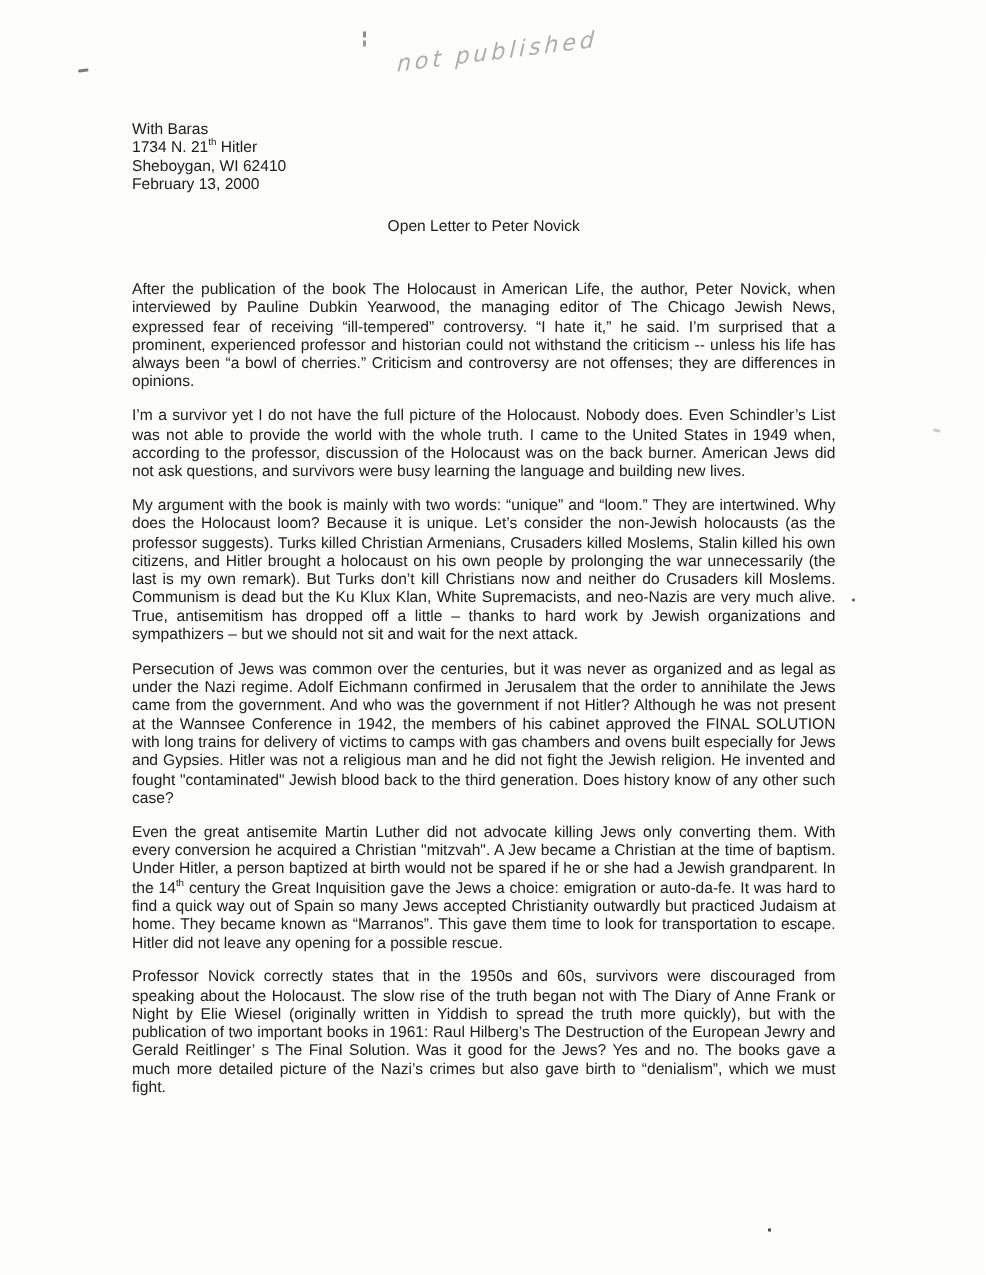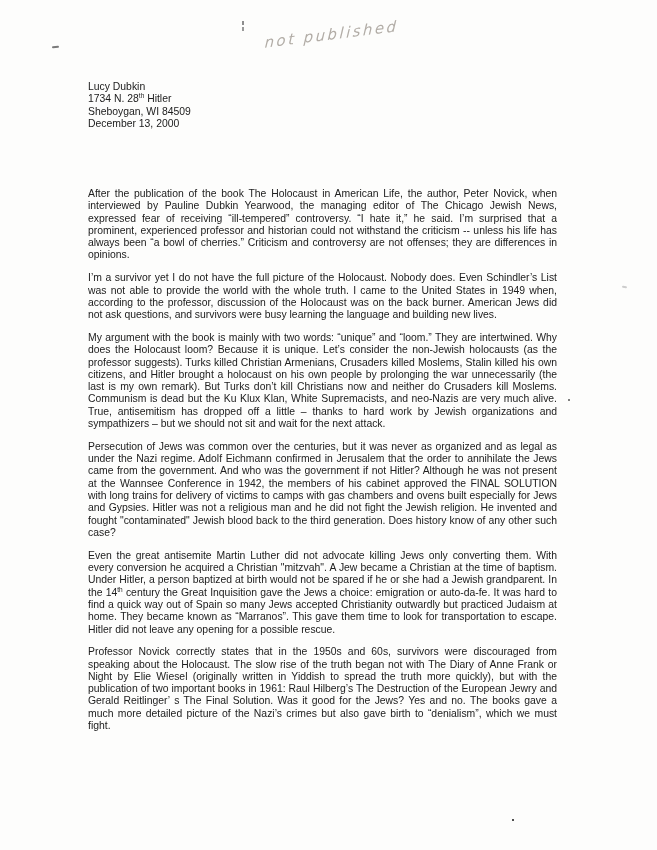--- a/index.html
+++ b/index.html
@@ -30,26 +30,27 @@
 <body>
 
 <div class="page">
 
   <div class="handwritten">not published</div>
 
   <div class="mark mark-tick"></div>
   <div class="mark mark-dash"></div>
 
   <div class="sender">
-      <div><span>Lucy Dubkin</span></div>
-      <div><span>1734 N. 28</span><sup>th</sup><span> Hitler</span></div>
-      <div><span>Sheboygan, WI  84509</span></div>
-      <div><span>December 13, 2000</span></div>
+      <div><span>With Baras</span></div>
+      <div><span>1734 N. 21</span><sup>th</sup><span> Hitler</span></div>
+      <div><span>Sheboygan, WI  62410</span></div>
+      <div><span>February 13, 2000</span></div>
     </div>
 
+  <div class="title">Open Letter to Peter Novick</div>
 
   <div class="body">
       <p><span>After the publication of the book </span><span class="it">The Holocaust in American Life</span><span>, the author, Peter Novick, when interviewed by Pauline Dubkin Yearwood, the managing editor of </span><span class="it">The Chicago Jewish News</span><span>, expressed fear of receiving “ill-tempered” controversy.  “I hate it,” he said.  I’m surprised that a prominent, experienced professor and historian could not withstand the criticism -- unless his life has always been “a bowl of cherries.”  Criticism and controversy are not offenses; they are differences in opinions.</span></p>
       <p><span>I’m a survivor yet I do not have the full picture of the Holocaust.  Nobody does.  Even </span><span class="it">Schindler’s List</span><span> was not able to provide the world with the whole truth.  I came to the United States in 1949 when, according to the professor, discussion of the Holocaust was on the back burner.  American Jews did not ask questions, and survivors were busy learning the language and building new lives.</span></p>
       <p><span>My argument with the book is mainly with two words:  “unique” and “loom.”  They are intertwined.  Why does the Holocaust loom?  Because it is unique.  Let’s consider the non-Jewish holocausts (as the professor suggests).  Turks killed Christian Armenians, Crusaders killed Moslems, Stalin killed his own citizens, and Hitler brought a holocaust on his own people by prolonging the war unnecessarily (the last is my own remark).  But Turks don’t kill Christians now and neither do Crusaders kill Moslems.  Communism is dead but the Ku Klux Klan, White Supremacists, and neo-Nazis are very much alive.  True, antisemitism has dropped off a little – thanks to hard work by Jewish organizations and sympathizers – but we should not sit and wait for the next attack.</span></p>
       <p><span>Persecution of Jews was common over the centuries, but it was never as organized and as legal as under the Nazi regime.  Adolf Eichmann confirmed in Jerusalem that the order to annihilate the Jews came from the government.   And who was the government if not Hitler?  Although he was not present at the Wannsee Conference in 1942, the members of his cabinet approved the FINAL SOLUTION with long trains for delivery of victims to camps with gas chambers and ovens built especially for Jews and Gypsies.  Hitler was not a religious man and he did not fight the Jewish religion.  He invented and fought "contaminated" Jewish blood back to the third generation.  Does history know of any other such case?</span></p>
       <p><span>Even the great antisemite Martin Luther did not advocate killing Jews only converting them.  With every conversion he acquired a Christian "mitzvah".  A Jew became a Christian at the time of baptism.  Under Hitler, a person baptized at birth would not be spared if he or she had a Jewish grandparent.  In the 14</span><sup>th</sup><span> century the Great Inquisition gave the Jews a choice: emigration or auto-da-fe.  It was hard to find a quick way out of Spain so many Jews accepted Christianity outwardly but practiced Judaism at home.  They became known as “Marranos”.  This gave them time to look for transportation to escape.  Hitler did not leave any opening for a possible rescue.</span></p>
       <p><span>Professor Novick correctly states that in the 1950s and 60s, survivors were discouraged from speaking about the Holocaust.  The slow rise of the truth began not with </span><span class="it">The Diary of Anne Frank</span><span> or </span><span class="it">Night</span><span> by Elie Wiesel (originally written in Yiddish to spread the truth more quickly), but with the publication of two important books in 1961: Raul Hilberg’s </span><span class="it">The Destruction of the European</span><span> Jewry and Gerald Reitlinger’ s </span><span class="it">The Final Solution</span><span>.  Was it good for the Jews?  Yes and no.  The books gave a much more detailed picture of the Nazi’s crimes but also gave birth to “denialism”, which we must fight.</span></p>
     </div>
 

